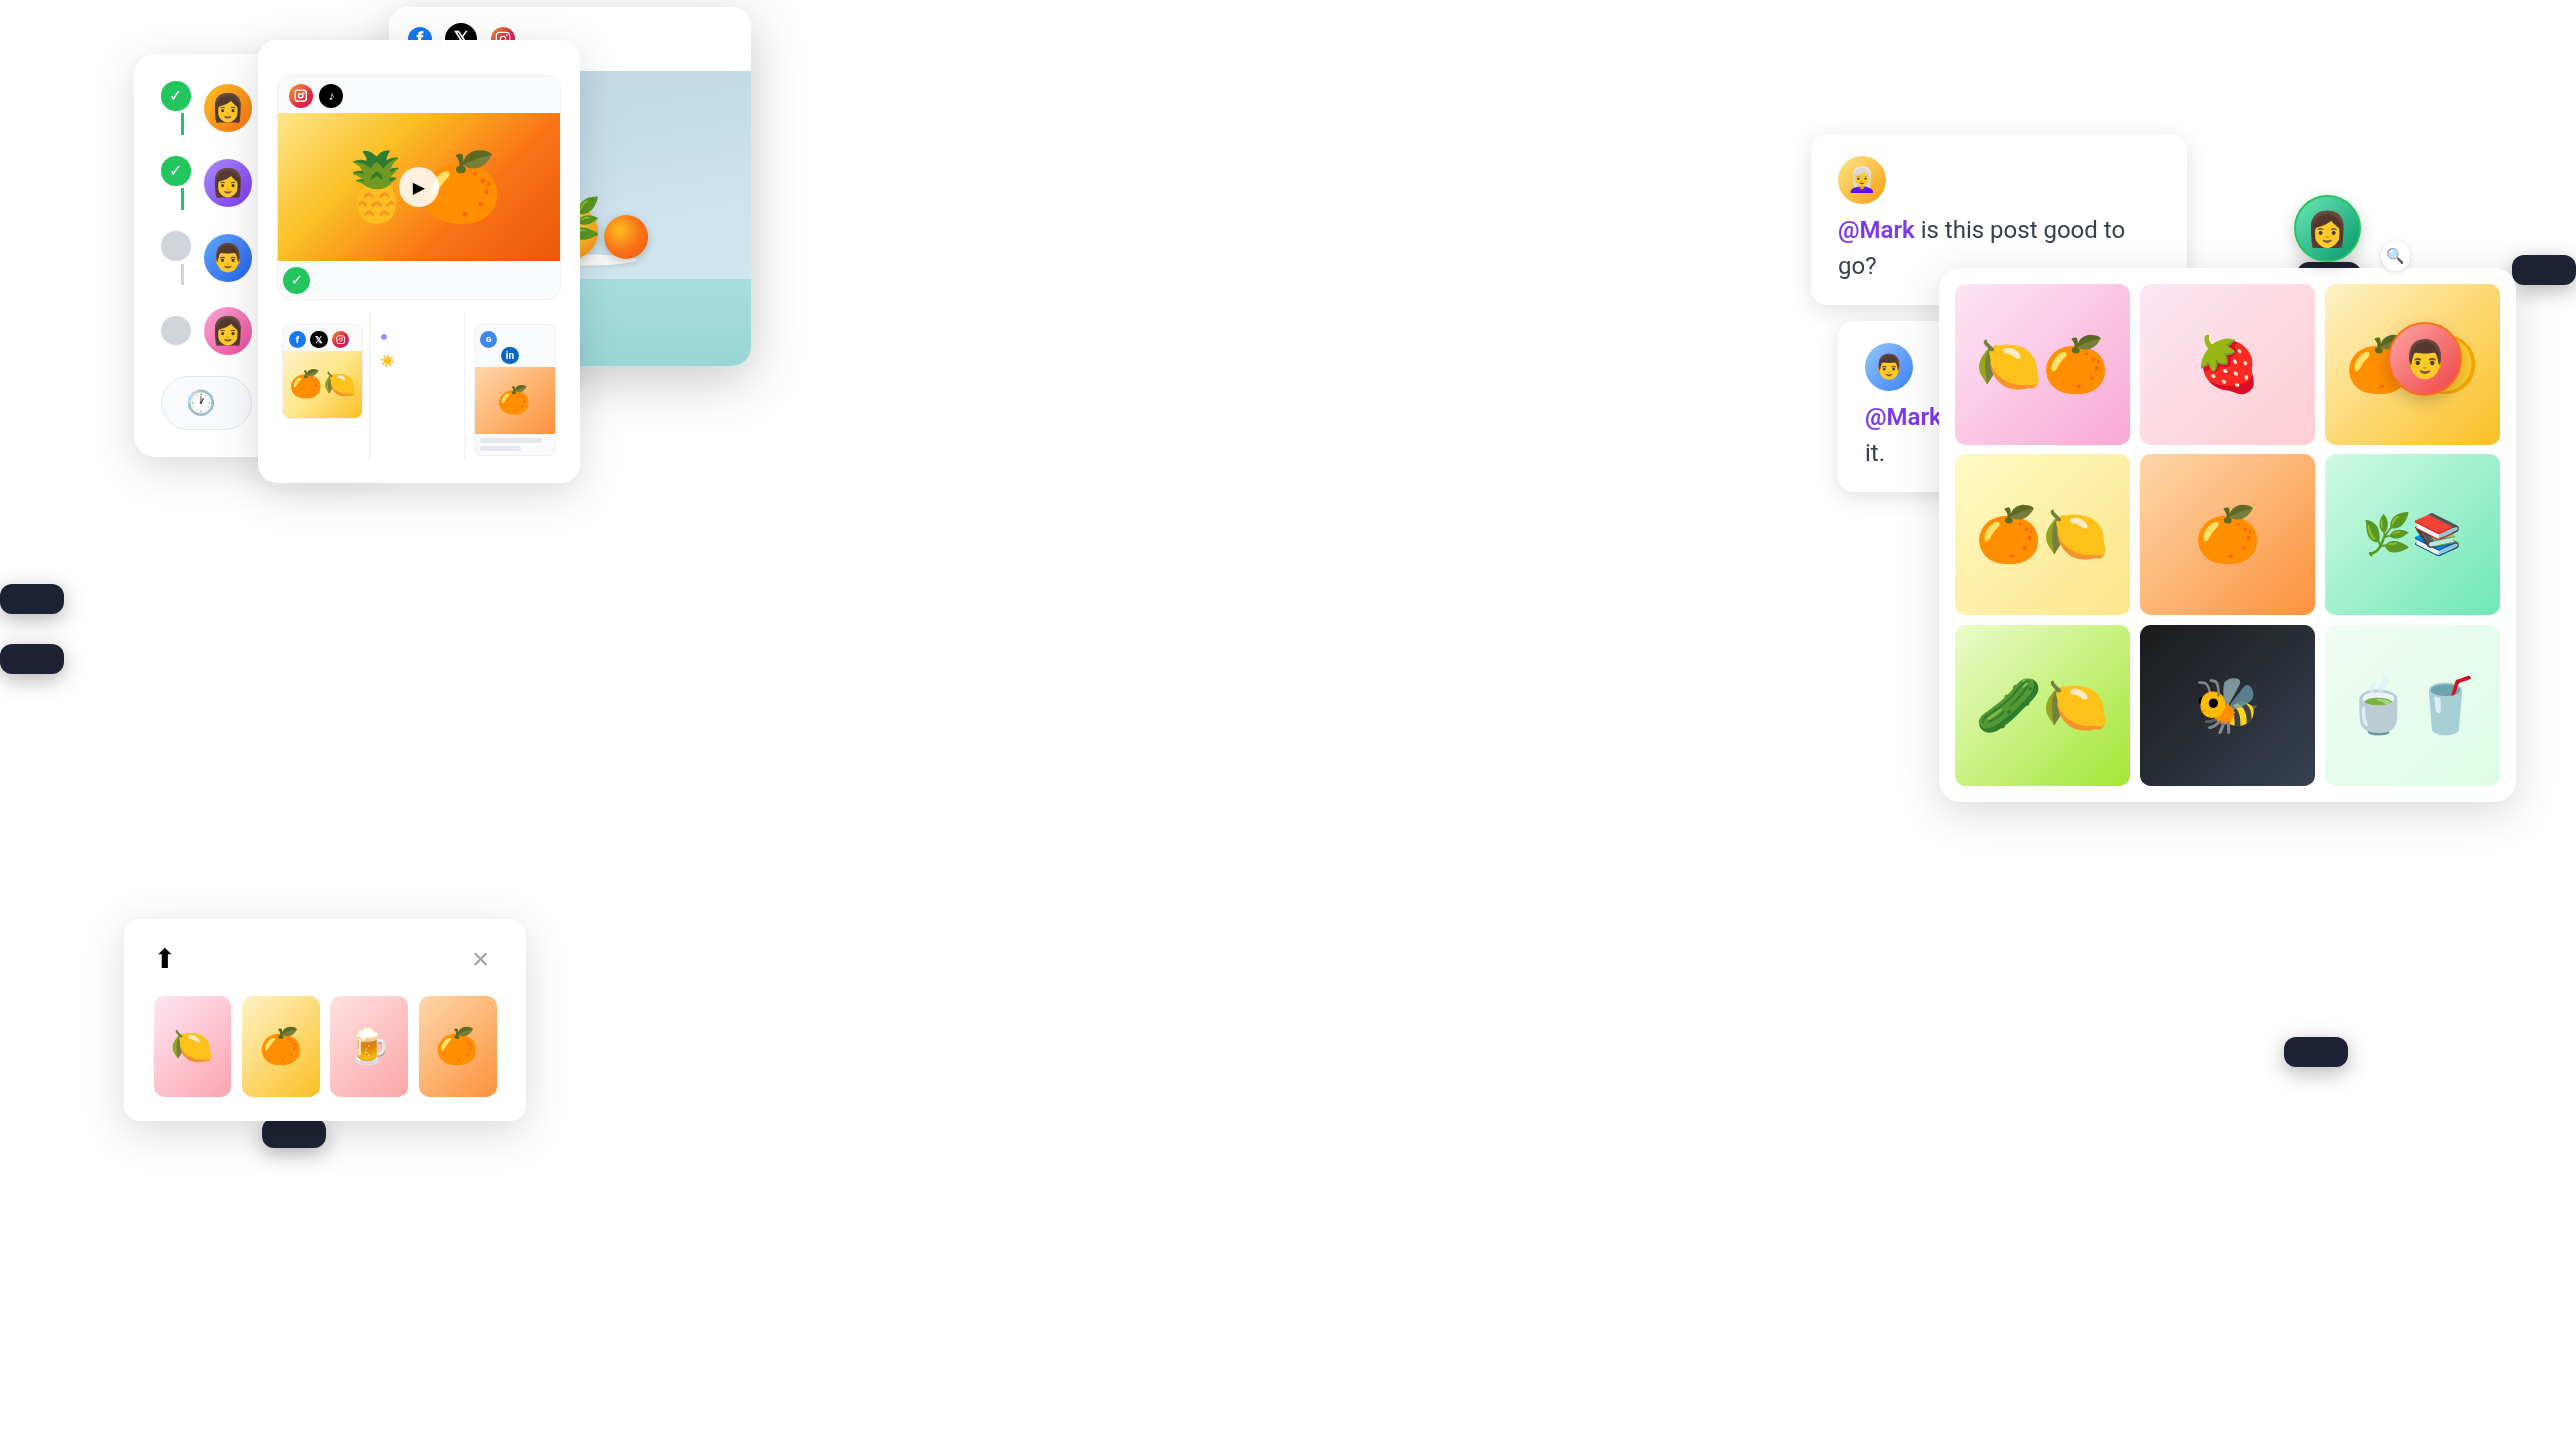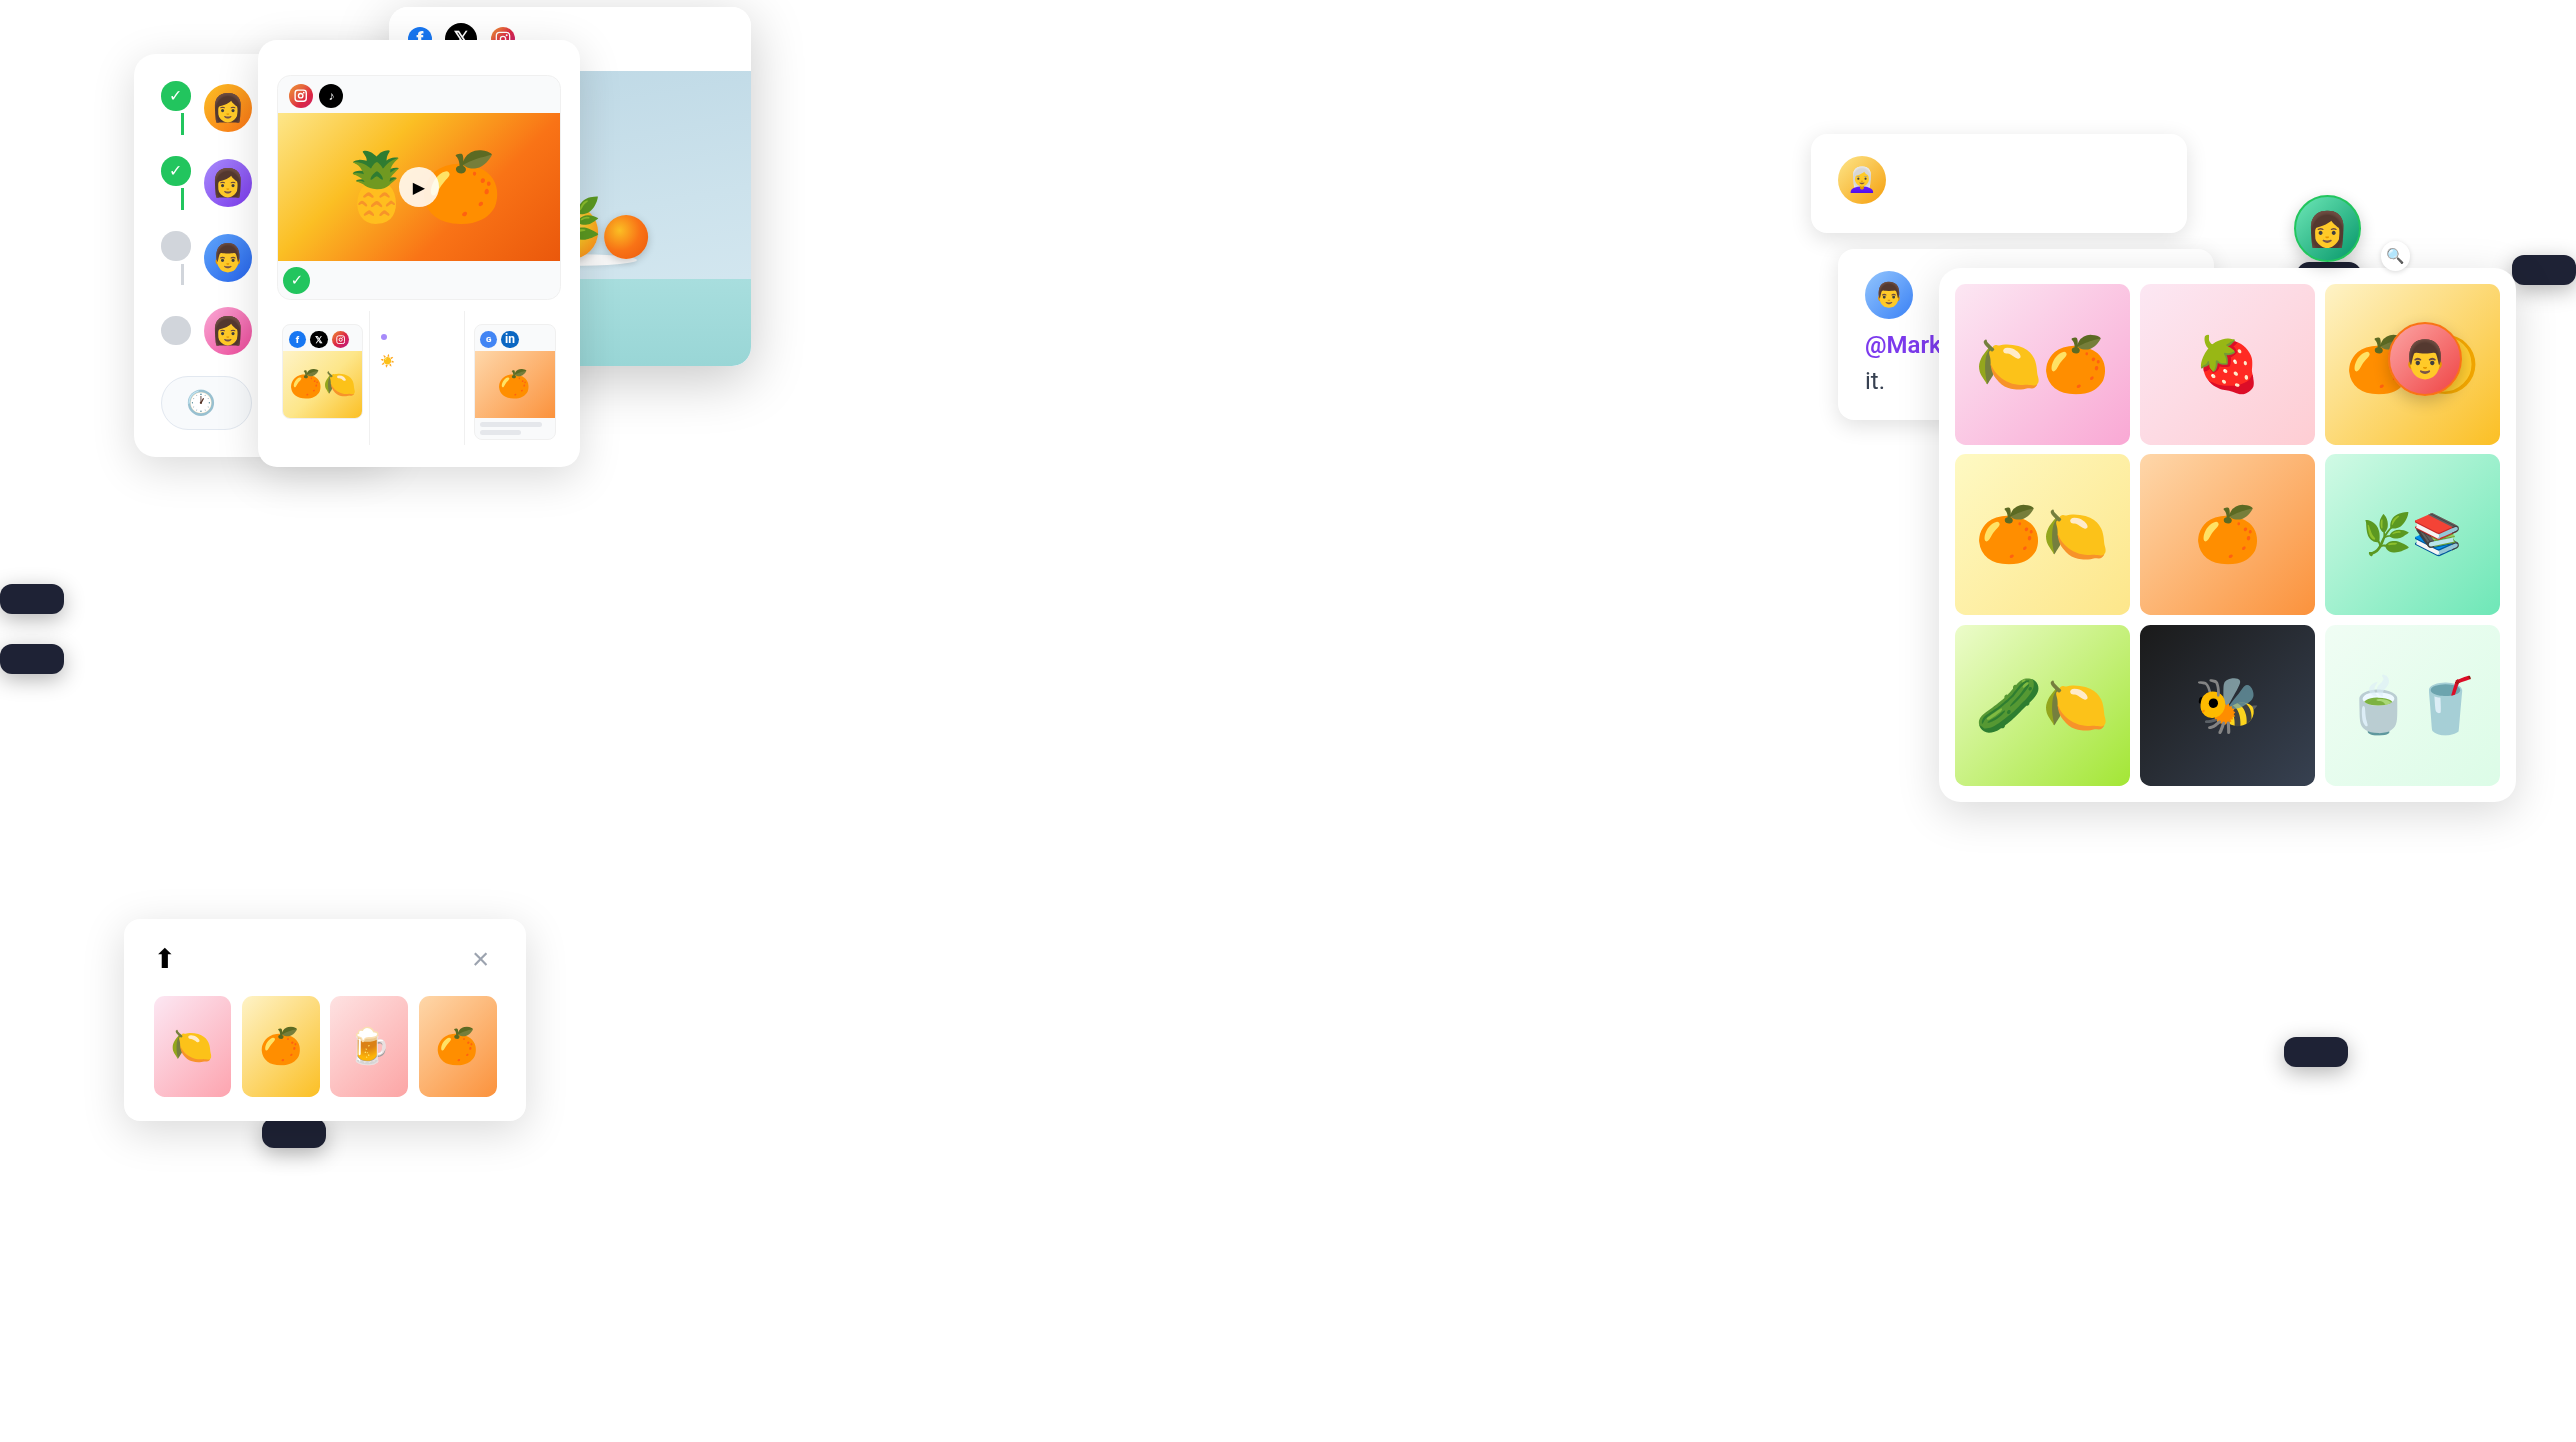--- a/index.html
+++ b/index.html
@@ -321,20 +321,23 @@
 </div>
 
 <div style="position:absolute;top:134px;right:362px;">
 
   <div class="chat-bubble">
     <div class="chat-bubble-header">
       <div class="chat-avatar av-anna">
         <div class="person-face" style="font-size:24px;">👩‍🦳</div>
       </div>
       <div class="chat-name"></div>
+    </div>
+    <div class="chat-text">
+      <span class="chat-mention">@Mark</span> is this post good to go?
     </div>
   </div>
 
   <div class="chat-bubble" style="margin-left:27px;">
     <div class="chat-bubble-header">
       <div class="chat-avatar av-mark">
         <div class="person-face" style="font-size:24px;">👨</div>
       </div>
       <div class="chat-name"></div>
     </div>
@@ -420,21 +423,21 @@
         <span></span>
       </div>
     </div>
 
     <div style="padding:5.4px;">
       <div style="font-size:19px;color:#6b7280;text-align:right;margin-bottom:8px;"></div>
 
       <div style="border-radius:8px;overflow:hidden;background:#f9fafb;border:0.7px solid #f0f0f0;">
         <div style="display:flex;gap:4px;padding:5.4px 5.4px 2.7px;">
           <div style="width:17.4px;height:17.4px;border-radius:50%;background:#4285f4;display:flex;align-items:center;justify-content:center;font-size:8px;font-weight:900;color:white;">G</div>
-          <div style="width:17.4px;height:17.4px;border-radius:50%;background:#0a66c2;display:flex;align-items:center;justify-content:center;font-size:12px;font-weight:700;color:white;">in</div>
+          <div style="width:17.4px;height:17.4px;border-radius:50%;background:#0a66c2;display:flex;align-items:center;justify-content:center;font-size:10px;font-weight:700;color:white;margin-top:16px;">in</div>
         </div>
         <div style="width:100%;height:67px;background:linear-gradient(135deg,#fed7aa,#fb923c);display:flex;align-items:center;justify-content:center;font-size:27px;">🍊</div>
 
         <div style="padding:4px 5.4px;">
           <div style="height:5.4px;background:#e5e7eb;border-radius:2.7px;margin-bottom:2.7px;width:90%;"></div>
           <div style="height:5.4px;background:#e5e7eb;border-radius:2.7px;width:60%;"></div>
         </div>
       </div>
     </div>
   </div>

